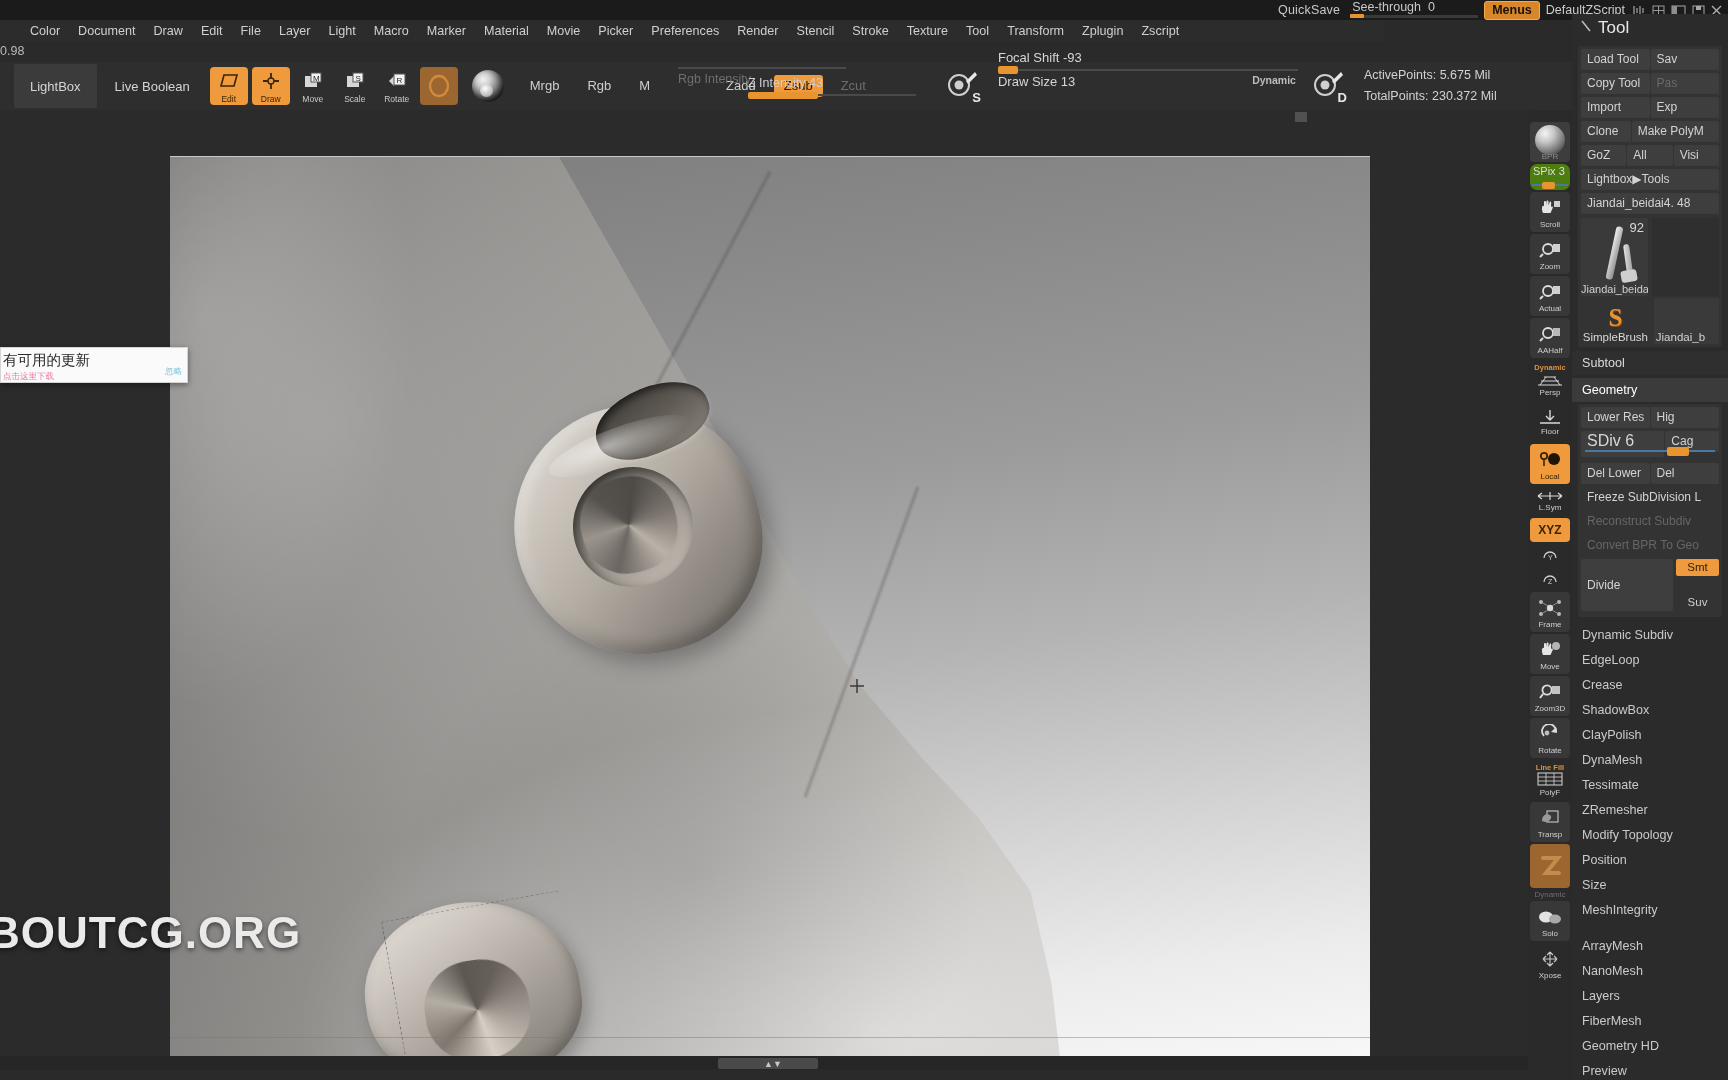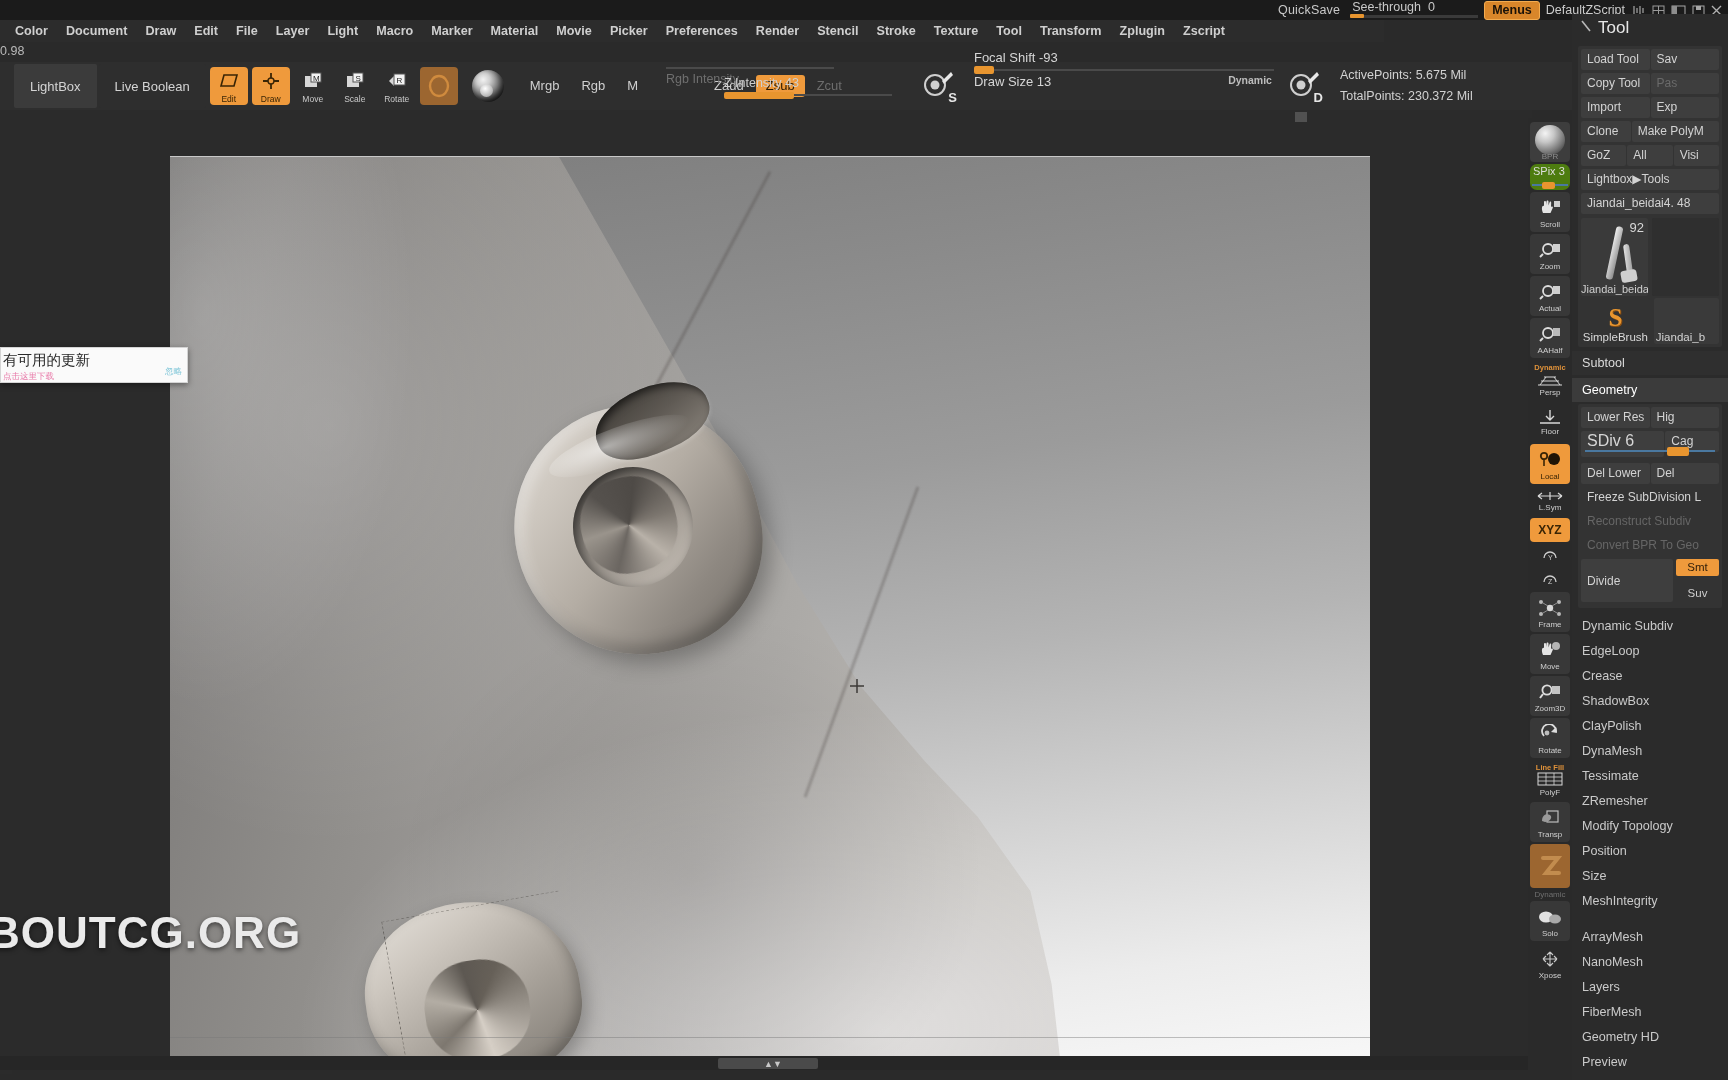--- a/index.html
+++ b/index.html
@@ -35,21 +35,21 @@
     background: #d8862a; color: #1a1208; font-size: 12.5px; font-weight: bold;
     padding: 1px 7px 2px; border: 1px solid #f3ab4f; border-radius: 3px; margin: 0 6px;
   }
   .default-zscript { color: #cdcdcd; font-size: 12.5px; padding-right: 8px; white-space: nowrap; }
   .tiny-icons { display: flex; align-items: center; gap: 6px; padding-right: 6px; }
   .tiny-icons svg { display: block; }
 
   
   .menubar {
     position: absolute; left: 0; top: 20px; width: 1384px; height: 22px;
-    background: #2c2c2c; display: flex; align-items: center; padding-left: 6px; font-weight: bold;
+    background: #2c2c2c; display: flex; align-items: center; padding-left: 21px;
   }
   .menubar .mi {
     color: #cfcfcf; font-size: 12.6px; padding: 2px 9px 3px; white-space: nowrap;
     border-radius: 2px;
   }
 
   
   .version {
     position: absolute; left: 0; top: 44px; color: #b9b9b9; font-size: 12.5px;
   }
@@ -83,21 +83,21 @@
     background:
       radial-gradient(circle at 35% 30%, #f2f2f2 0%, #cfcfcf 22%, #6f6f6f 55%, #1d1d1d 85%);
     box-shadow: inset -2px -3px 6px rgba(0,0,0,.6);
     position: relative;
   }
   .mat-sphere::after {
     content: ""; position: absolute; left: 8px; bottom: 5px; width: 13px; height: 13px;
     border-radius: 50%; background: radial-gradient(circle at 40% 35%, #fff, #bfbfbf 60%, #8d8d8d);
   }
 
-  .sw-group { display: flex; align-items: center; gap: 2px; margin-left: 8px; }
+  .sw-group { display: flex; align-items: center; gap: 8px; margin-left: 8px; }
   .sw {
     color: #cfcfcf; font-size: 13px; padding: 3px 10px 4px; border-radius: 3px;
   }
   .sw.on { background: #ef9a3c; color: #2a1a02; }
   .sw.dim { color: #6d6d6d; }
 
   .slider-col { position: relative; width: 168px; height: 40px; margin-left: 4px; }
   .slider-col .s-top, .slider-col .s-bot {
     position: absolute; left: 0; color: #cfcfcf; font-size: 12.5px; white-space: nowrap;
   }
@@ -419,21 +419,21 @@
   .menulist { padding: 2px 0 0; }
   .menuitem {
     color: #cacaca; font-size: 12.6px; padding: 5px 0 6px 10px;
   }
   .divider { height: 9px; }
   .divide-row { display: flex; gap: 3px; margin-bottom: 3px; align-items: stretch; }
   .divide-row .dleft {
     flex: 2; background: #3e3e3e; color: #d3d3d3; font-size: 12px;
     display: flex; align-items: center; padding-left: 6px; border-radius: 2px;
   }
-  .divide-row .dright { flex: 1; display: flex; flex-direction: column; gap: 9px; }
+  .divide-row .dright { flex: 1; display: flex; flex-direction: column; gap: 18px; }
   .divide-row .smt {
     background: #ef9a3c; color: #33200a; font-size: 11.5px; padding: 2px 5px 3px;
     border-radius: 2px; text-align: center;
   }
   .divide-row .suv {
     color: #cfcfcf; font-size: 11.5px; padding: 2px 5px 3px; text-align: center;
   }
 </style>
 </head>
 <body>

